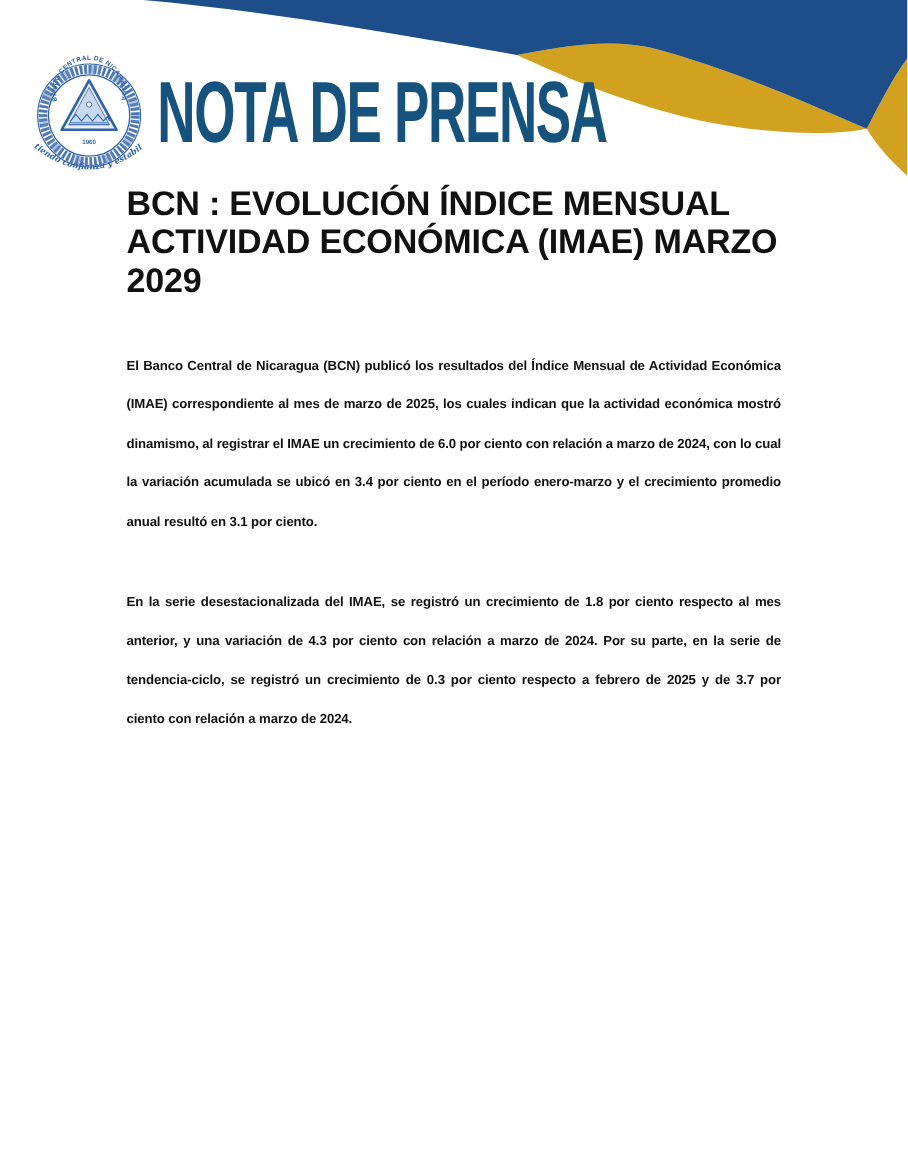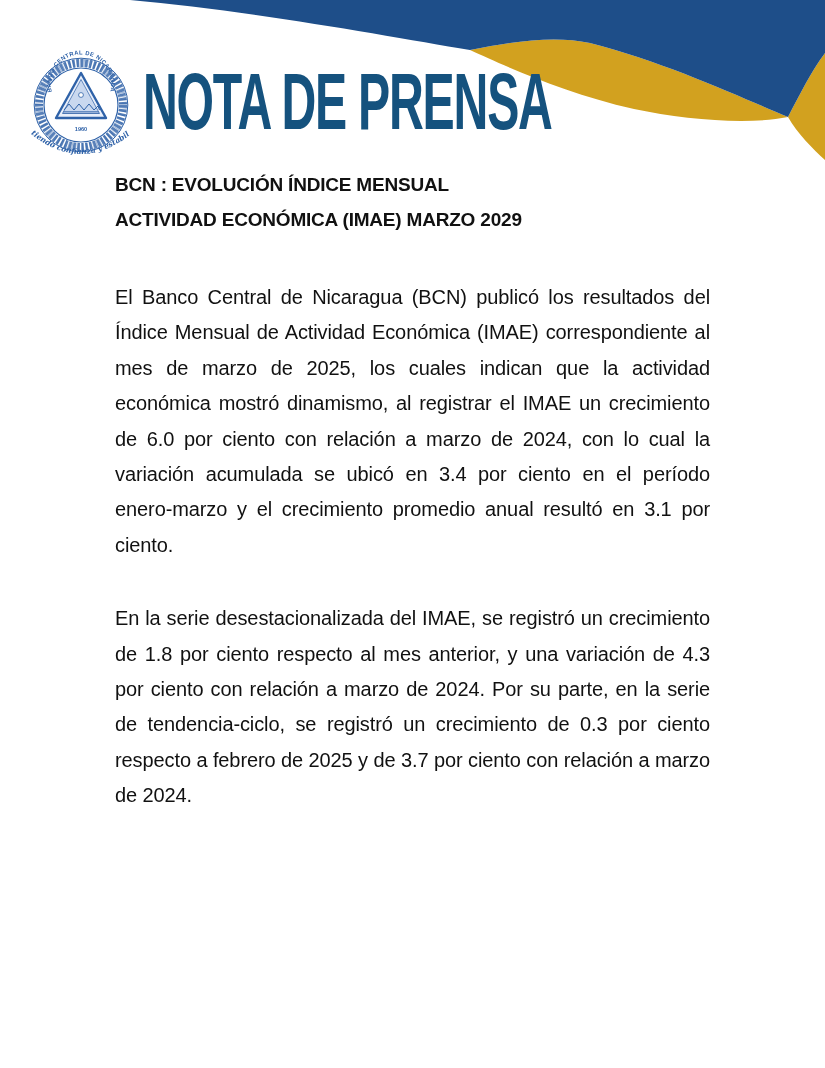--- a/index.html
+++ b/index.html
@@ -39,28 +39,28 @@
   }
 
   
   .doc {
     position: absolute; left: 115px; top: 167px;
     width: 595px;
     color: #111111;
   }
   .doc h2 {
     margin: 0;
-    font-size: 19px; line-height: 35px;
+    font-size: 31px; line-height: 35px;
     font-weight: bold;
     letter-spacing: -0.2px;
   }
   .doc h2 .hline { display: block; }
   .doc p {
-    font-size: 20px; line-height: 35.4px;
-    font-weight: normal;
+    font-size: 12px; line-height: 35.4px;
+    font-weight: bold;
     text-align: justify;
     text-align-last: left;
     letter-spacing: -0.1px;
   }
   .doc p.p1 { margin: 43px 0 0 0; }
   .doc p.p2 { margin: 38px 0 0 0; }
 </style>
 </head>
 <body>
 

